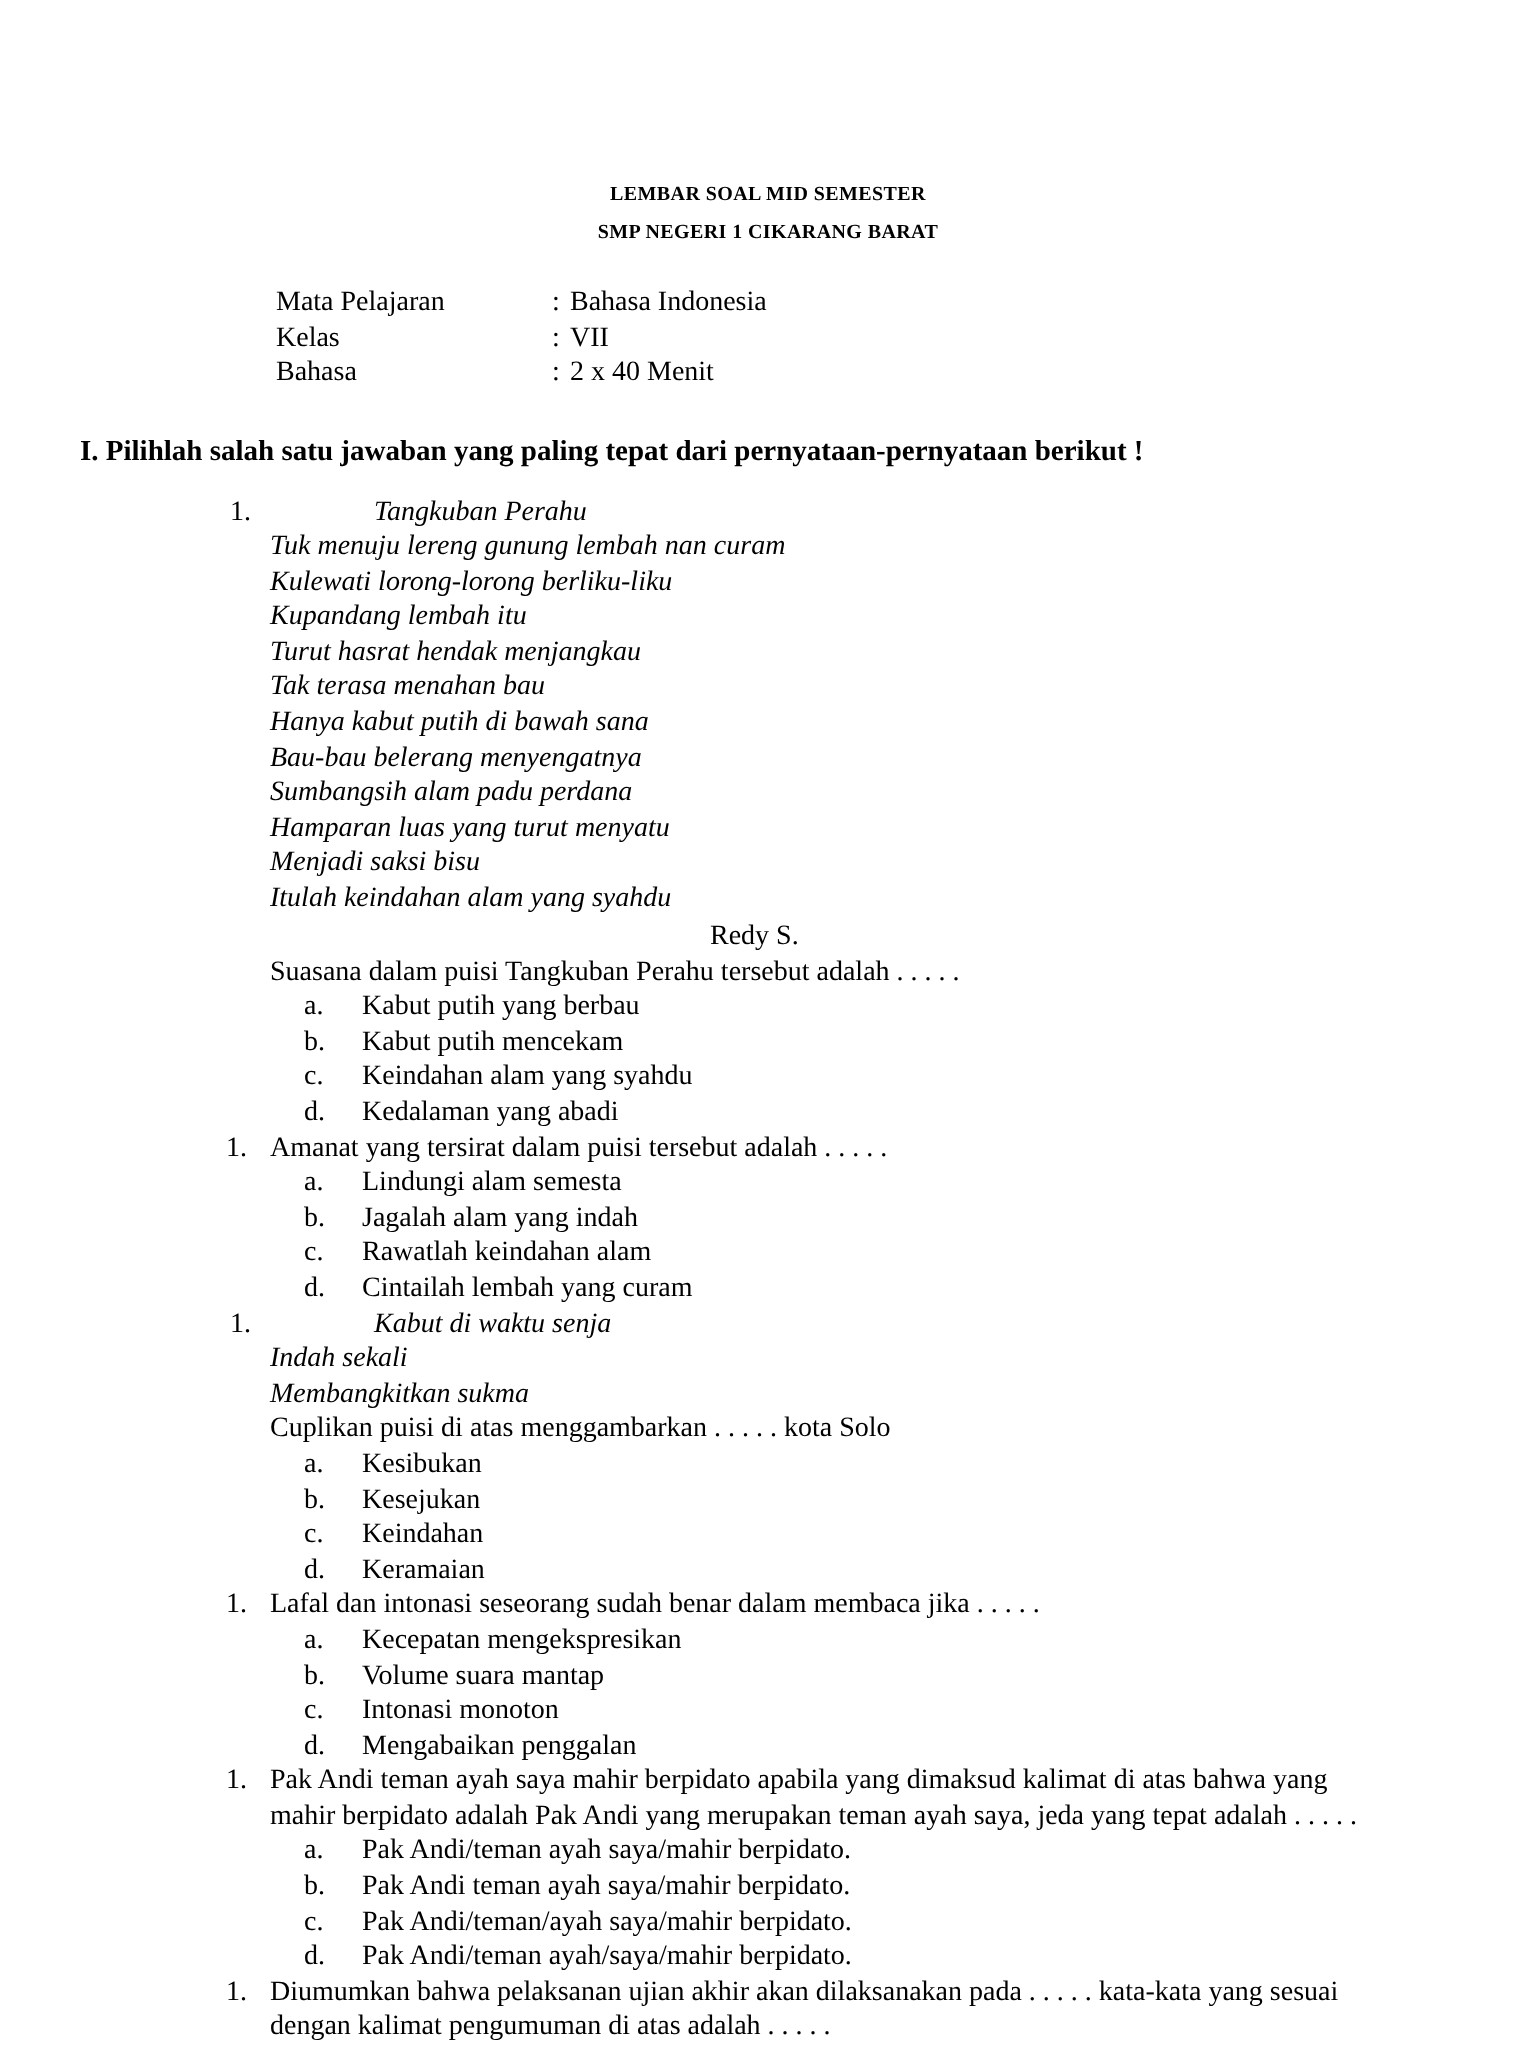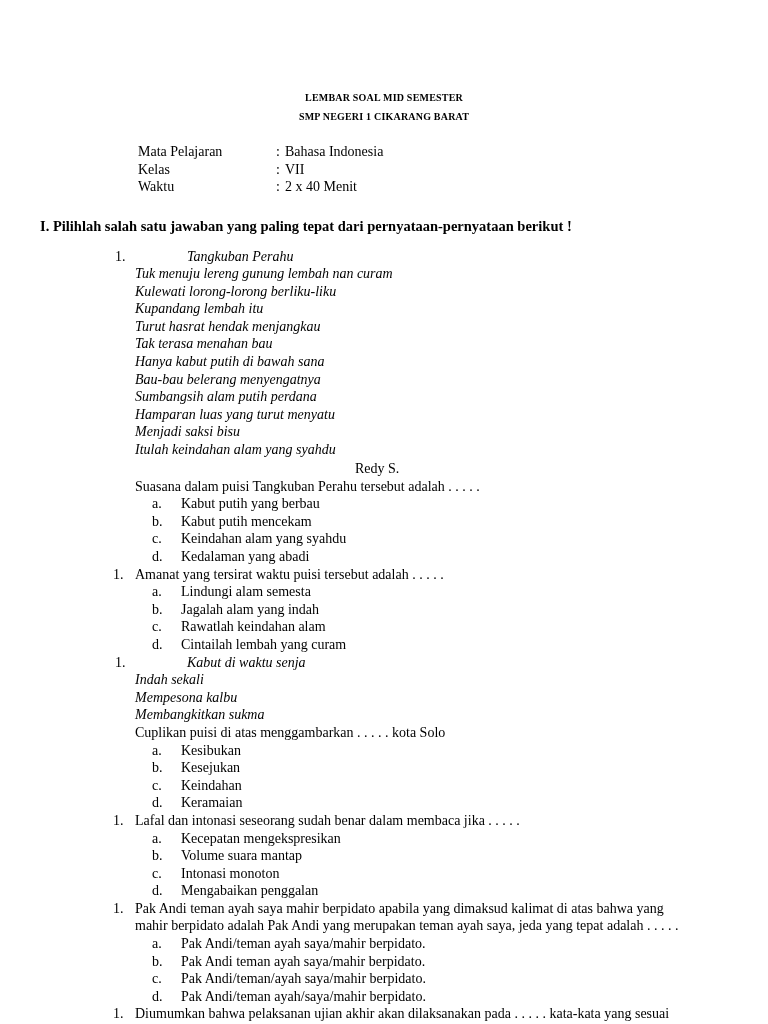--- a/index.html
+++ b/index.html
@@ -141,67 +141,66 @@
         <span class="meta-label">Mata Pelajaran</span>
         <span class="meta-sep">:</span>
         <span class="meta-value">Bahasa Indonesia</span>
       </div>
       <div class="meta-row">
         <span class="meta-label">Kelas</span>
         <span class="meta-sep">:</span>
         <span class="meta-value">VII</span>
       </div>
       <div class="meta-row">
-        <span class="meta-label">Waktu</span>
+        <span class="meta-label">Bahasa</span>
         <span class="meta-sep">:</span>
         <span class="meta-value">2 x 40 Menit</span>
       </div>
     </div>
 
   <div class="instruction">I. Pilihlah salah satu jawaban yang paling tepat dari pernyataan-pernyataan berikut !</div>
 
   <div class="qlist" id="question-list">
       <div class="qitem poem-item">
         <span class="qnum">1.</span>
         <span class="poem-title">Tangkuban Perahu</span>
         <span class="poem-line">Tuk menuju lereng gunung lembah nan curam</span>
         <span class="poem-line">Kulewati lorong-lorong berliku-liku</span>
         <span class="poem-line">Kupandang lembah itu</span>
         <span class="poem-line">Turut hasrat hendak menjangkau</span>
         <span class="poem-line">Tak terasa menahan bau</span>
         <span class="poem-line">Hanya kabut putih di bawah sana</span>
         <span class="poem-line">Bau-bau belerang menyengatnya</span>
-        <span class="poem-line">Sumbangsih alam putih perdana</span>
+        <span class="poem-line">Sumbangsih alam padu perdana</span>
         <span class="poem-line">Hamparan luas yang turut menyatu</span>
         <span class="poem-line">Menjadi saksi bisu</span>
         <span class="poem-line">Itulah keindahan alam yang syahdu</span>
         <span class="poem-author">Redy S.</span>
         <span class="qtext">Suasana dalam puisi Tangkuban Perahu tersebut adalah . . . . .</span>
         <ul class="opts indent-opts">
           <li class="opt"><span class="opt-letter">a.</span><span>Kabut putih yang berbau</span></li>
           <li class="opt"><span class="opt-letter">b.</span><span>Kabut putih mencekam</span></li>
           <li class="opt"><span class="opt-letter">c.</span><span>Keindahan alam yang syahdu</span></li>
           <li class="opt"><span class="opt-letter">d.</span><span>Kedalaman yang abadi</span></li>
         </ul>
       </div>
       <div class="qitem">
         <span class="qnum">1.</span>
-        <span class="qtext">Amanat yang tersirat waktu puisi tersebut adalah . . . . .</span>
+        <span class="qtext">Amanat yang tersirat dalam puisi tersebut adalah . . . . .</span>
         <ul class="opts indent-opts">
           <li class="opt"><span class="opt-letter">a.</span><span>Lindungi alam semesta</span></li>
           <li class="opt"><span class="opt-letter">b.</span><span>Jagalah alam yang indah</span></li>
           <li class="opt"><span class="opt-letter">c.</span><span>Rawatlah keindahan alam</span></li>
           <li class="opt"><span class="opt-letter">d.</span><span>Cintailah lembah yang curam</span></li>
         </ul>
       </div>
       <div class="qitem poem-item">
         <span class="qnum">1.</span>
         <span class="poem-title">Kabut di waktu senja</span>
         <span class="poem-line">Indah sekali</span>
-        <span class="poem-line">Mempesona kalbu</span>
         <span class="poem-line">Membangkitkan sukma</span>
         <span class="qtext">Cuplikan puisi di atas menggambarkan . . . . . kota Solo</span>
         <ul class="opts indent-opts">
           <li class="opt"><span class="opt-letter">a.</span><span>Kesibukan</span></li>
           <li class="opt"><span class="opt-letter">b.</span><span>Kesejukan</span></li>
           <li class="opt"><span class="opt-letter">c.</span><span>Keindahan</span></li>
           <li class="opt"><span class="opt-letter">d.</span><span>Keramaian</span></li>
         </ul>
       </div>
       <div class="qitem">

